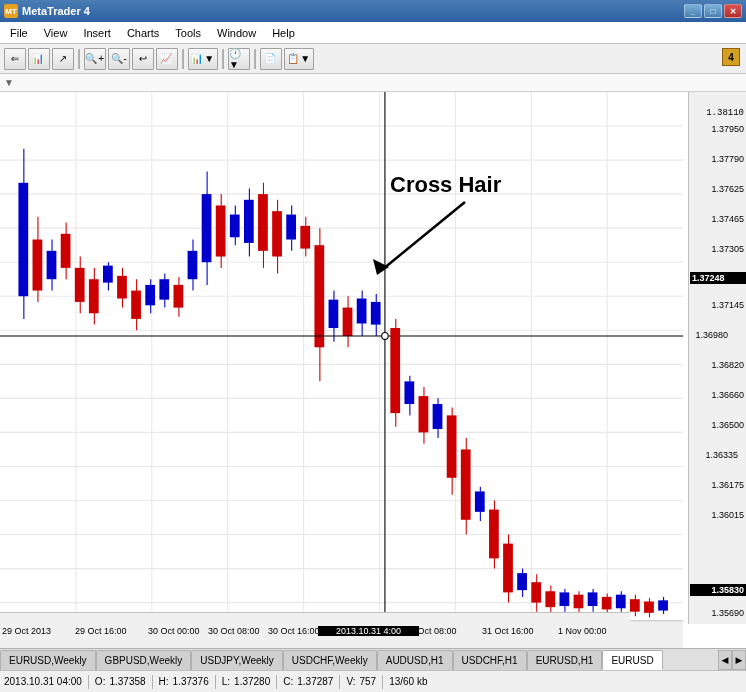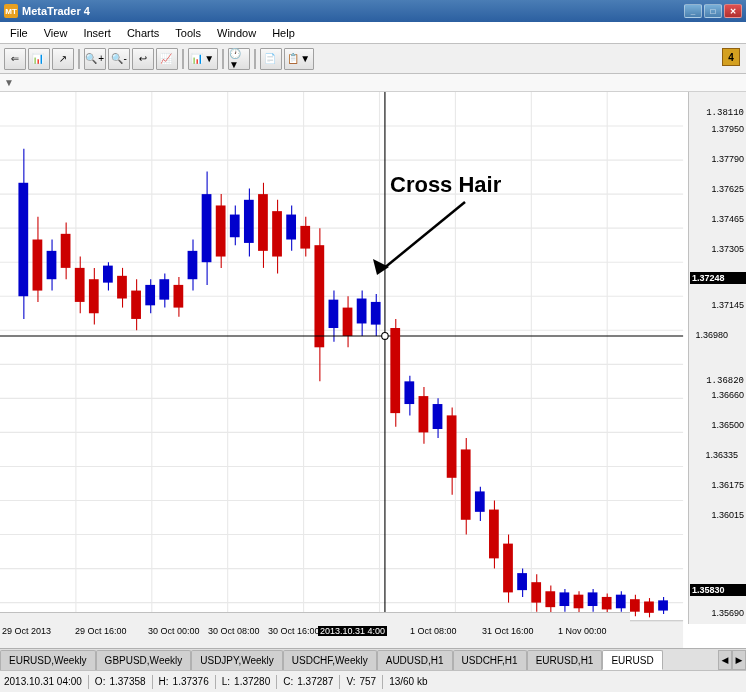--- a/index.html
+++ b/index.html
@@ -437,46 +437,46 @@
       <rect x="0" y="466" width="630" height="24" fill="#f0f0f0"></rect>
       <line x1="0" y1="466" x2="630" y2="466" stroke="#c0c0c0" stroke-width="1"></line>
     </svg>
 
     <div style="position:absolute;bottom:0;left:0;width:630px;height:36px;display:flex;align-items:center;background:#f0f0f0;border-top:1px solid #c0c0c0;overflow:hidden;">
       <span style="position:absolute;left:2px;font-size:9px;">29 Oct 2013</span>
       <span style="position:absolute;left:75px;font-size:9px;">29 Oct 16:00</span>
       <span style="position:absolute;left:148px;font-size:9px;">30 Oct 00:00</span>
       <span style="position:absolute;left:208px;font-size:9px;">30 Oct 08:00</span>
       <span style="position:absolute;left:268px;font-size:9px;">30 Oct 16:00</span>
-      <span style="position:absolute;left:318px;font-size:9px;background:#000;color:#fff;padding:0 2px;">2013.10.31 4:00</span>
+      <span style="position:absolute;left:318px;font-size:9px;background:#000;color:#fff;padding:0 18px;">2013.10.31 4:00</span>
       <span style="position:absolute;left:410px;font-size:9px;">1 Oct 08:00</span>
       <span style="position:absolute;left:482px;font-size:9px;">31 Oct 16:00</span>
       <span style="position:absolute;left:558px;font-size:9px;">1 Nov 00:00</span>
     </div>
 
     <div style="position:absolute;right:0;top:0;width:58px;height:calc(100% - 24px);background:#f0f0f0;border-left:1px solid #c0c0c0;">
 
       <div style="position:absolute;top:16px;right:2px;font-size:9px;font-family:Liberation Mono, monospace;">1.38110</div>
       <div style="position:absolute;top:32px;right:2px;font-size:9px;">1.37950</div>
       <div style="position:absolute;top:62px;right:2px;font-size:9px;">1.37790</div>
       <div style="position:absolute;top:92px;right:2px;font-size:9px;">1.37625</div>
       <div style="position:absolute;top:122px;right:2px;font-size:9px;">1.37465</div>
       <div style="position:absolute;top:152px;right:2px;font-size:9px;">1.37305</div>
 
       <div style="position:absolute;top:180px;right:0px;background:#000;color:#fff;font-size:9px;padding:1px 2px;width:56px;font-weight:bold;">1.37248</div>
       <div style="position:absolute;top:208px;right:2px;font-size:9px;">1.37145</div>
       <div style="position:absolute;top:238px;right:18px;font-size:9px;">1.36980</div>
-      <div style="position:absolute;top:284px;right:2px;font-size:9px;font-family:Liberation Mono, monospace;">1.36820</div>
+      <div style="position:absolute;top:268px;right:2px;font-size:9px;">1.36820</div>
       <div style="position:absolute;top:298px;right:2px;font-size:9px;">1.36660</div>
       <div style="position:absolute;top:328px;right:2px;font-size:9px;">1.36500</div>
       <div style="position:absolute;top:358px;right:8px;font-size:9px;">1.36335</div>
       <div style="position:absolute;top:388px;right:2px;font-size:9px;">1.36175</div>
       <div style="position:absolute;top:418px;right:2px;font-size:9px;">1.36015</div>
 
-      <div style="position:absolute;bottom:28px;right:0px;background:#000;color:#fff;font-size:9px;padding:1px 2px;width:56px;font-weight:bold;">1.35830</div>
+      <div style="position:absolute;bottom:28px;right:0px;background:#000;color:#fff;font-size:9px;padding:1px 2px;width:56px;font-weight:bold;text-align:right;">1.35830</div>
       <div style="position:absolute;bottom:6px;right:2px;font-size:9px;">1.35690</div>
     </div>
 
     <div style="position:absolute;top:80px;left:390px;font-size:22px;font-weight:bold;color:#000;pointer-events:none;">Cross Hair</div>
 
     <svg style="position:absolute;top:95px;left:355px;width:120px;height:100px;pointer-events:none;">
       <line x1="110" y1="15" x2="28" y2="82" stroke="#000" stroke-width="2.5"></line>
       <polygon points="22,88 18,72 34,80" fill="#000"></polygon>
     </svg>
   </div>

